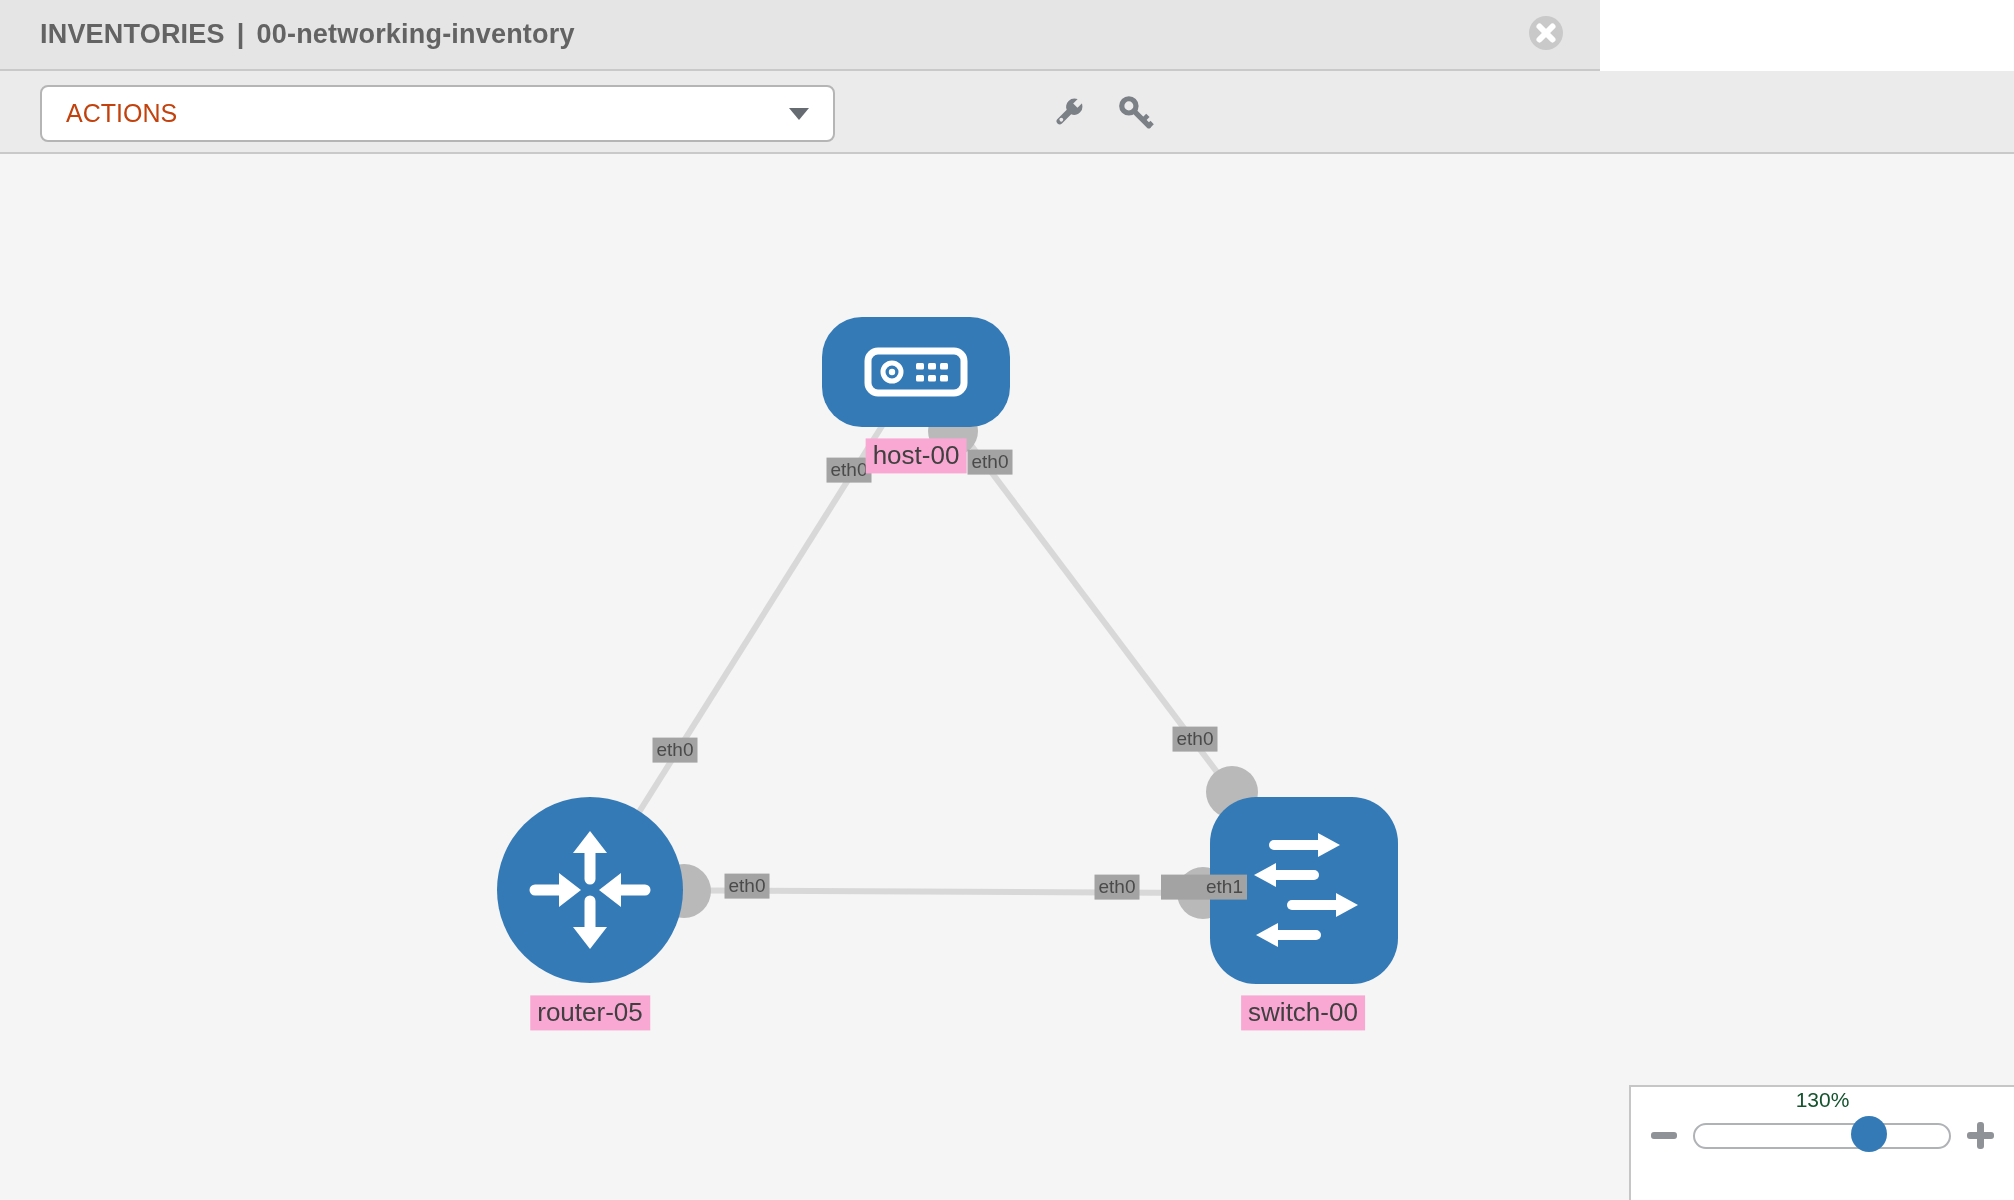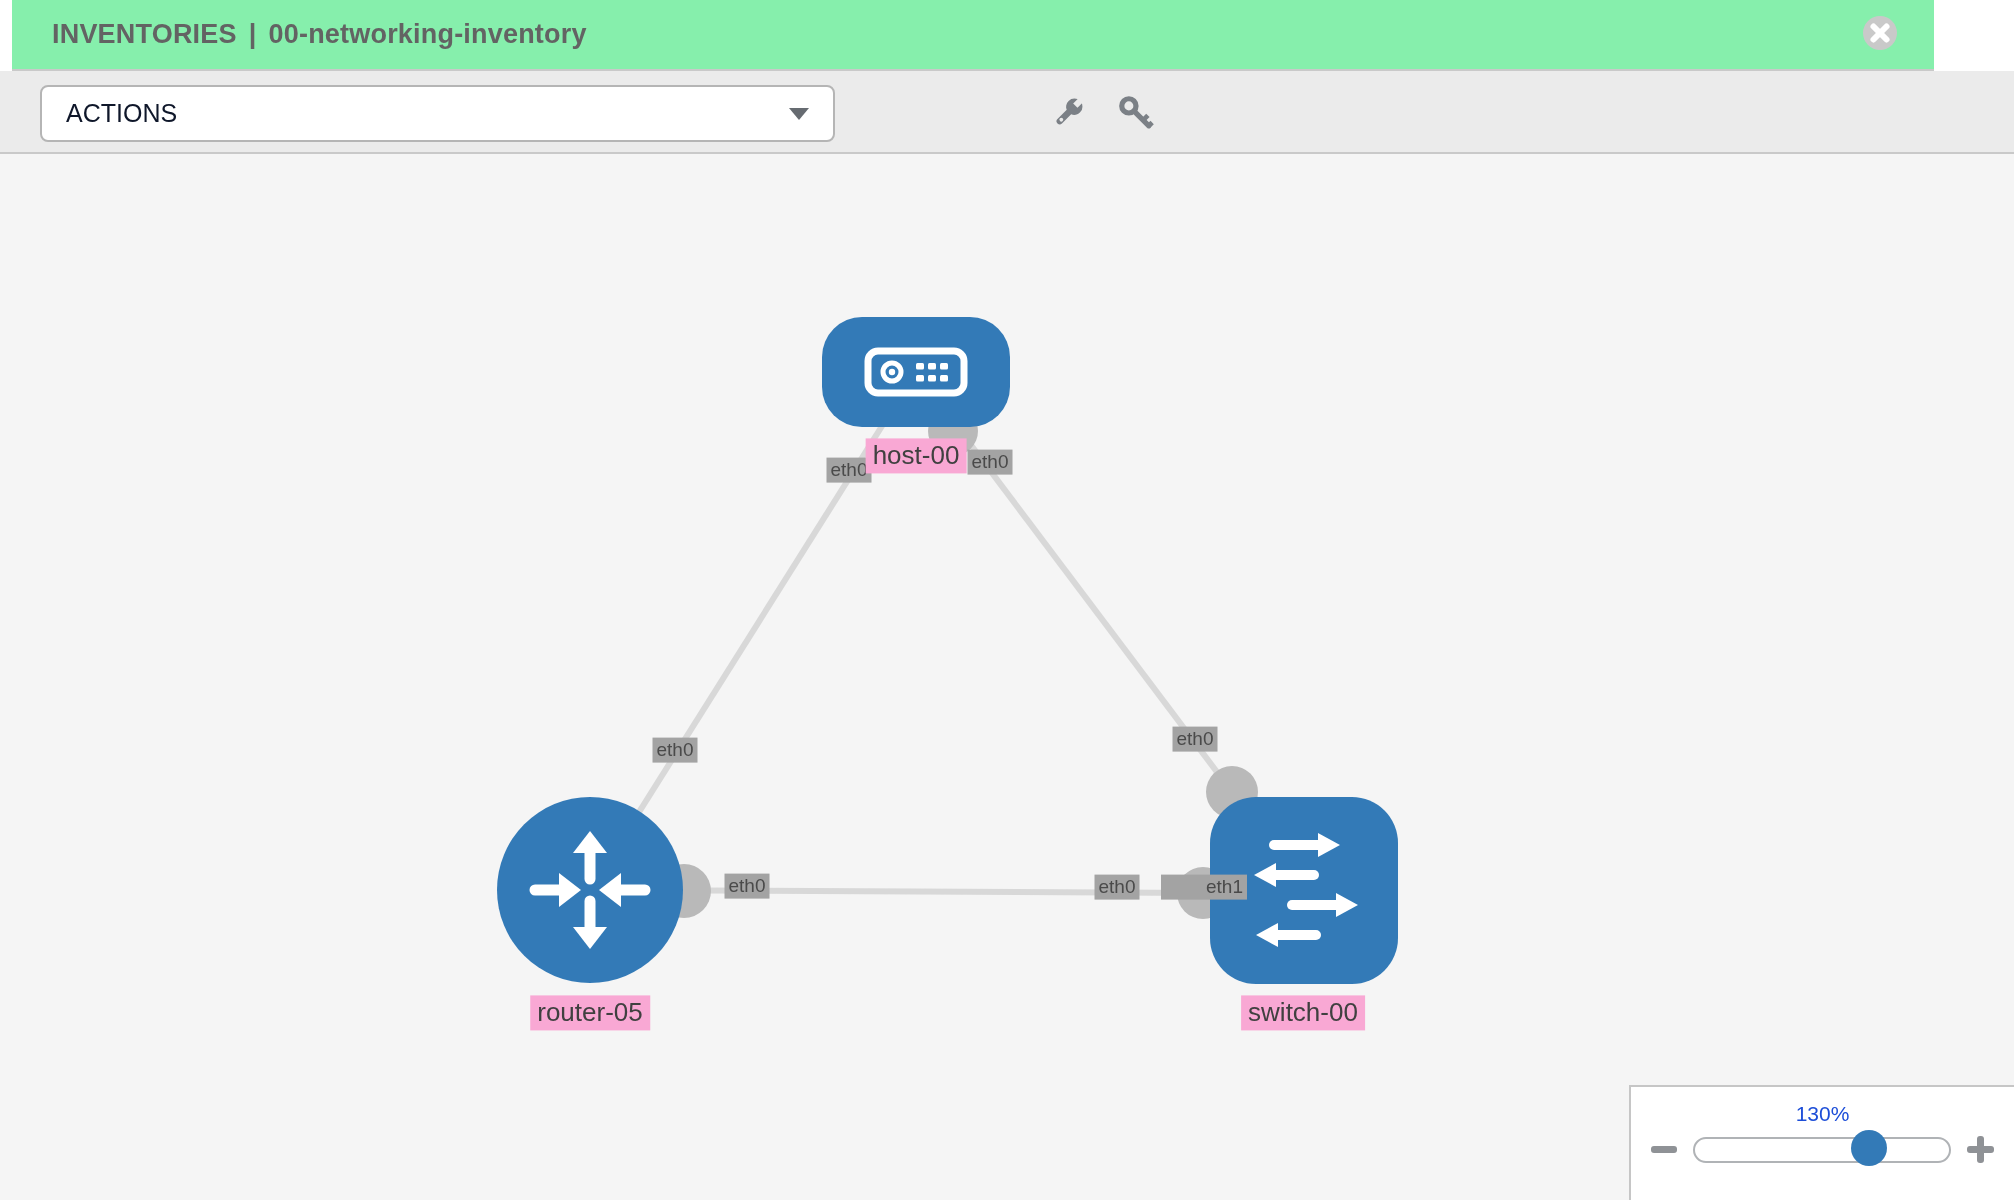--- a/index.html
+++ b/index.html
@@ -1,33 +1,33 @@
 <!DOCTYPE html>
 <html><head>
 <meta charset="utf-8">
 <style>
   html,body{margin:0;padding:0;background:#fff;}
   .app{position:relative;width:2014px;height:1200px;overflow:hidden;
        font-family:"Liberation Sans","DejaVu Sans",sans-serif;background:#fff;}
 
   
-  .hdr{position:absolute;left:12px;top:0;width:1922px;height:71px;background:#86efac;
+  .hdr{position:absolute;left:0;top:0;width:1600px;height:71px;background:#e5e5e5;
        border-bottom:2px solid #c9c9c9;box-sizing:border-box;}
   .hdr-title{position:absolute;left:40px;top:0;height:69px;display:flex;align-items:center;
        gap:12px;font-size:27px;font-weight:bold;color:#636363;letter-spacing:.2px;}
   .close-btn{position:absolute;right:36px;top:15px;width:36px;height:36px;border:none;
        background:transparent;padding:0;cursor:pointer;}
 
   
   .toolbar{position:absolute;left:0;top:71px;width:2014px;height:83px;background:#ebebeb;
        border-bottom:2px solid #c9c9c9;box-sizing:border-box;}
   .select{position:absolute;top:14px;height:57px;background:#fff;border:2px solid #b5b5b5;
        border-radius:8px;box-sizing:border-box;display:flex;align-items:center;
        justify-content:space-between;padding:0 24px;cursor:pointer;}
-  .select .ph{font-size:25px;color:#0f172a;}
+  .select .ph{font-size:25px;color:#c2410c;}
   .caret{width:0;height:0;border-left:10px solid transparent;border-right:10px solid transparent;
        border-top:12px solid #666b71;}
   .sel-actions{left:40px;width:795px;}
   .sel-search{left:1183px;width:792px;}
   .tool-ic{position:absolute;top:22px;width:40px;height:40px;display:flex;align-items:center;
        justify-content:center;cursor:pointer;}
   .ic-wrench{left:1048px;}
   .ic-key{left:1116px;}
   .rot45{transform:rotate(45deg);}
 
@@ -36,21 +36,21 @@
   .gsvg{position:absolute;left:0;top:0;}
 
   .node-label{position:absolute;transform:translate(-50%,-50%);background:#f9a8d4;
        color:#404040;font-size:26px;line-height:1.2;padding:2px 7px;white-space:nowrap;}
   .eth-label{position:absolute;transform:translate(-50%,-50%);background:#a3a3a3;
        color:#4a4a4a;font-size:19px;line-height:1.2;padding:1px 4px;white-space:nowrap;}
 
   
   .zoom-panel{position:absolute;left:1629px;top:931px;width:385px;height:115px;background:#fff;
        border-left:2px solid #c6c6c6;border-top:2px solid #c6c6c6;box-sizing:border-box;}
-  .zoom-val{margin-top:15px;text-align:center;font-size:21px;color:#1d4ed8;}
+  .zoom-val{margin-top:1px;text-align:center;font-size:21px;color:#14532d;}
   .zoom-row{display:flex;align-items:center;margin-top:10px;padding:0 20px;}
   .zminus{width:26px;height:7px;background:#8f9296;border-radius:3px;flex:0 0 auto;cursor:pointer;}
   .zplus{position:relative;width:27px;height:27px;flex:0 0 auto;cursor:pointer;}
   .zplus::before{content:"";position:absolute;left:0;top:10px;width:27px;height:7px;
        background:#8f9296;border-radius:3px;}
   .zplus::after{content:"";position:absolute;left:10px;top:0;width:7px;height:27px;
        background:#8f9296;border-radius:3px;}
   .ztrack{position:relative;flex:1;height:22px;margin:0 16px;background:#fff;
        border:2px solid #b0b3b6;border-radius:13px;cursor:pointer;}
   .zhandle{position:absolute;left:156px;top:-9px;width:36px;height:36px;border-radius:50%;

